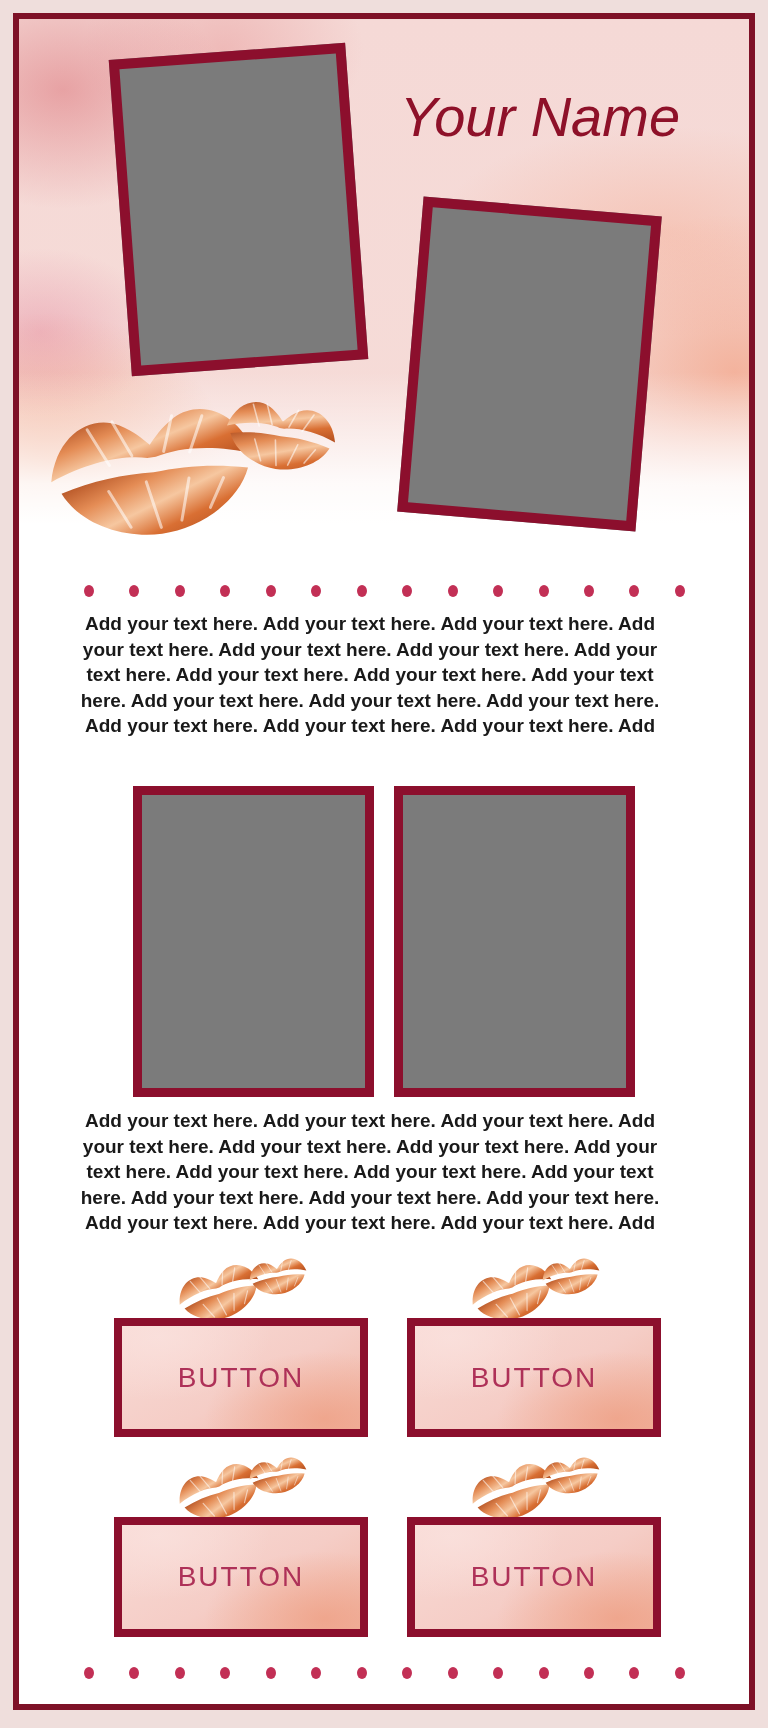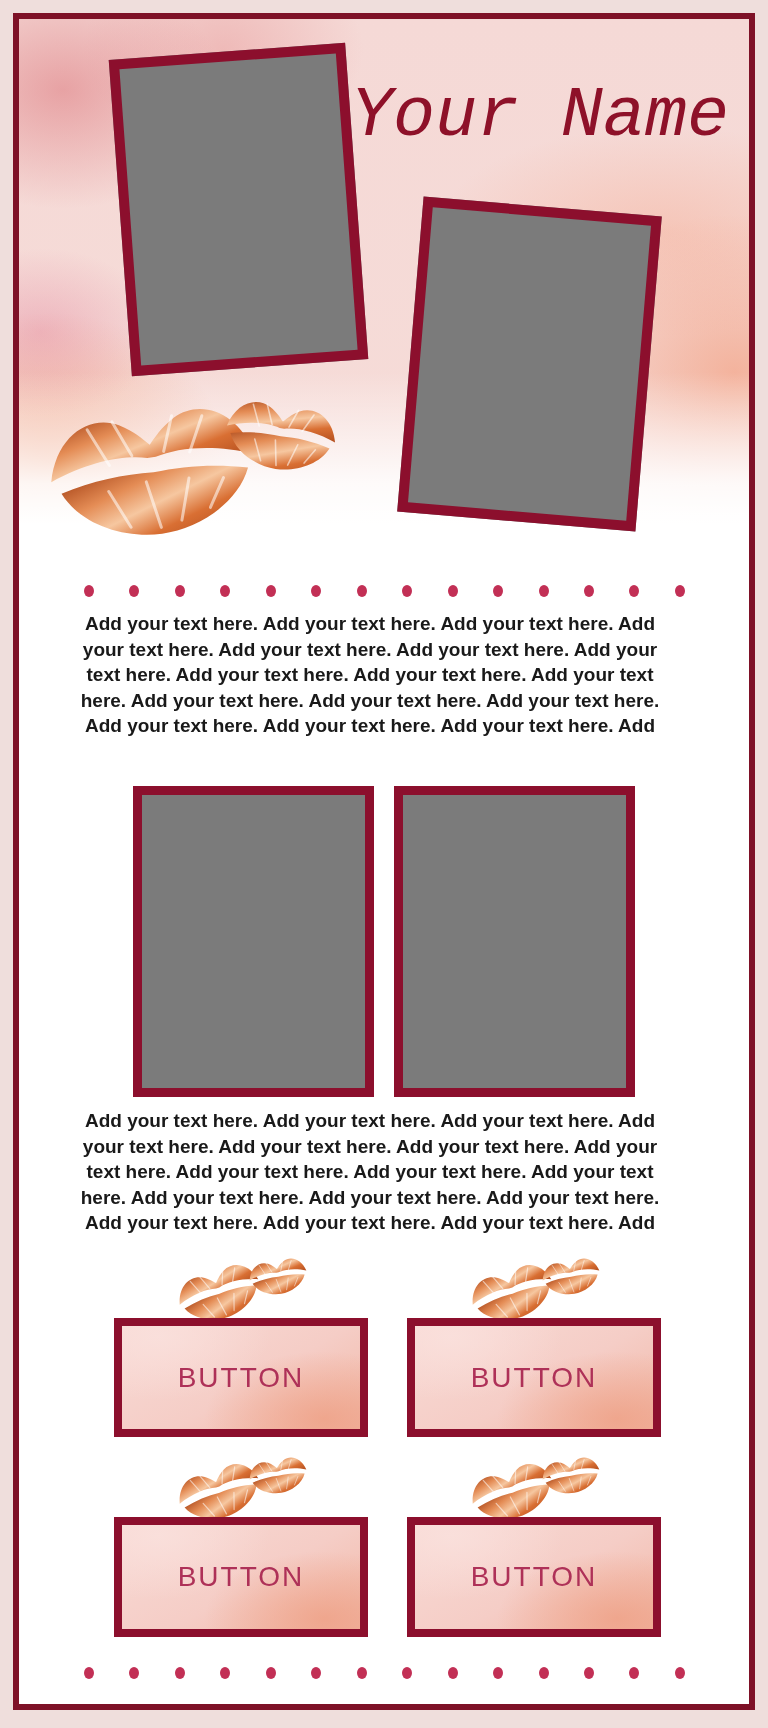--- a/index.html
+++ b/index.html
@@ -35,22 +35,22 @@
     border:10px solid #8C0F2D;
   }
   .photo.tilt-left {left:120px;top:51px;width:237px;height:317px;transform:rotate(-4.2deg);}
   .photo.tilt-right{left:410px;top:206px;width:239px;height:316px;transform:rotate(4.8deg);}
   .photo.mid{border-width:9px;top:786px;width:241px;height:311px;}
   .photo.mid.left {left:133px;}
   .photo.mid.right{left:394px;}
   
   .name{
     position:absolute;left:340px;top:52px;width:400px;height:150px;
-    font-family:Liberation Mono, monospace;font-style:italic;
-    font-size:70px;line-height:130px;color:#8E1129;text-align:center;
+    font-family:Liberation Sans, sans-serif;font-style:italic;
+    font-size:56px;line-height:130px;color:#8E1129;text-align:center;
     white-space:nowrap;
   }
   
   .dots{
     position:absolute;left:84px;width:601px;height:14px;
     display:flex;justify-content:space-between;align-items:center;
   }
   .dots .dot{width:10px;height:12px;border-radius:50%;background:#C22F55;}
   .dots.top{top:584px;}
   .dots.bottom{top:1666px;}

